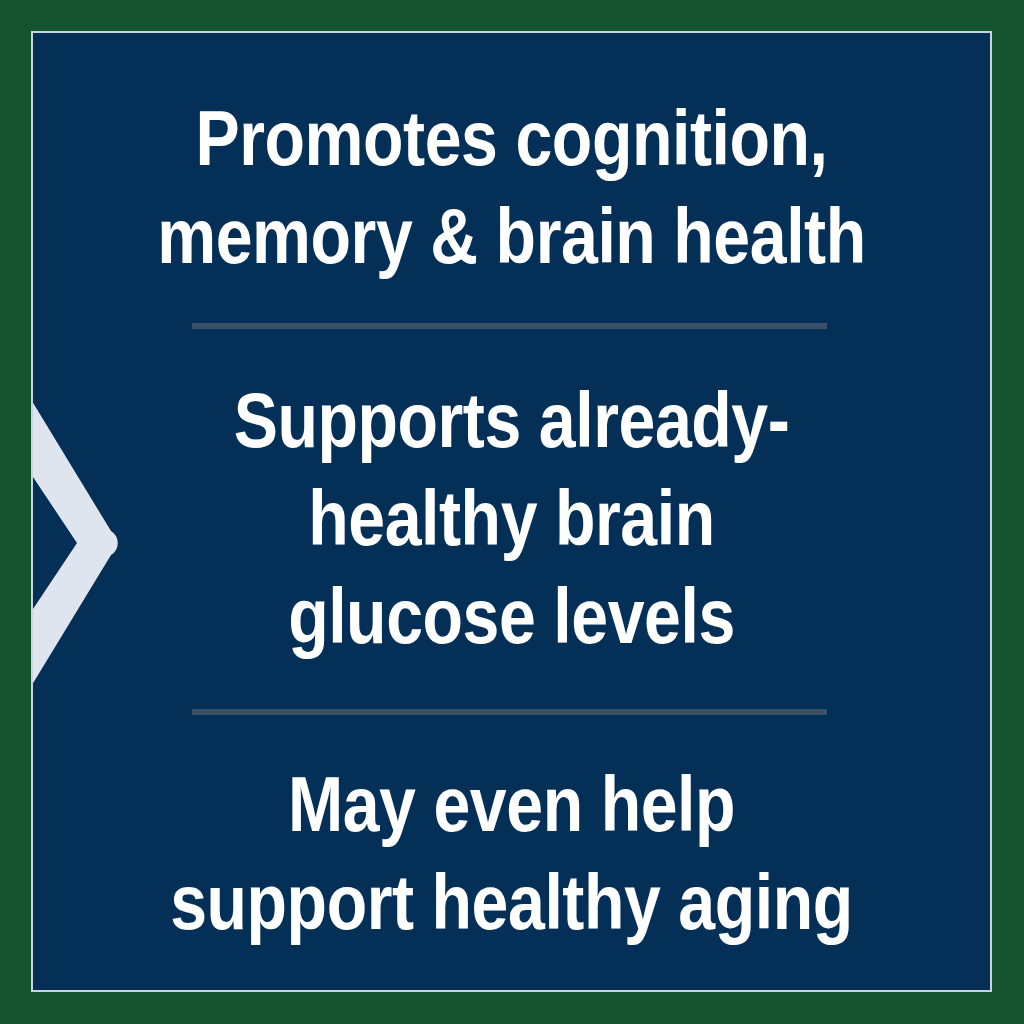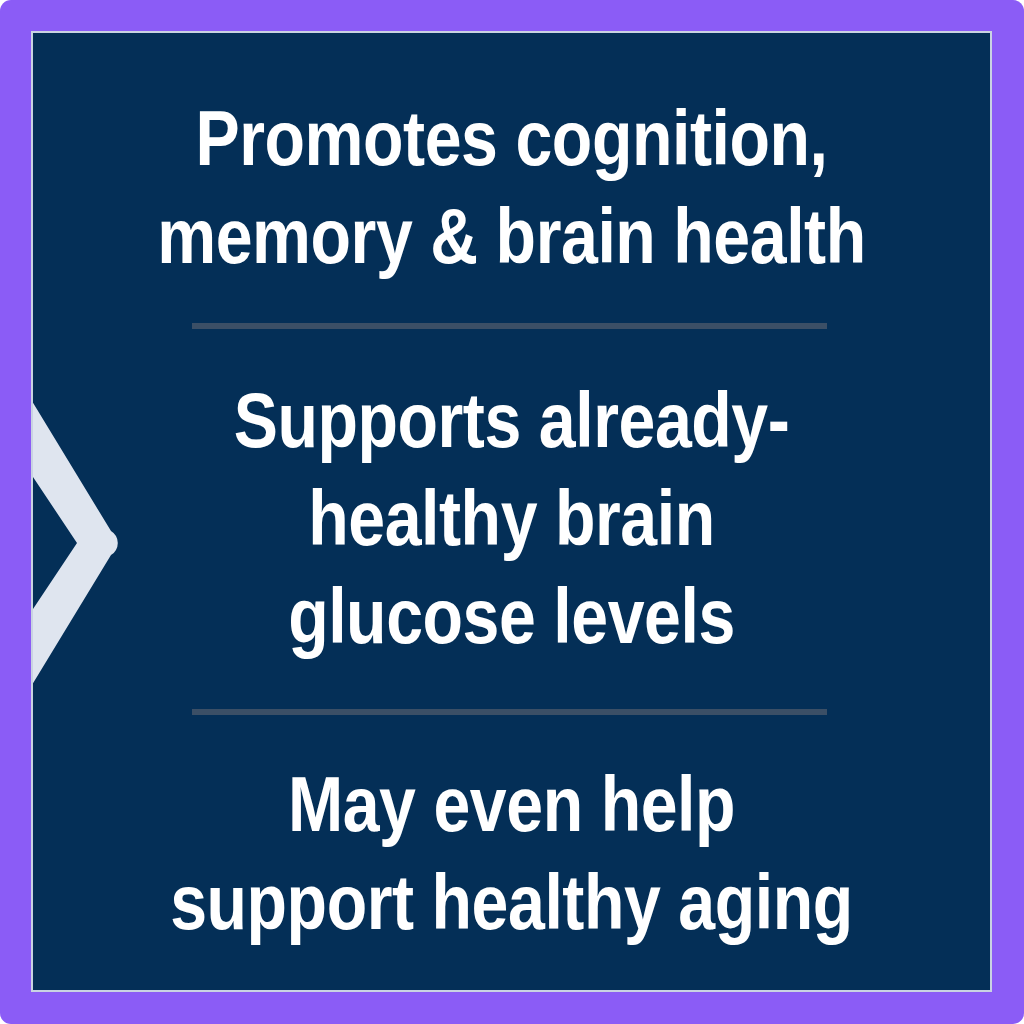--- a/index.html
+++ b/index.html
@@ -88,21 +88,21 @@
     height: 6px;
     background: #3b4f66;
     flex: none;
   }
   #divider-0 { margin-top: 38px; margin-bottom: 42px; margin-left: -4px; }
   #divider-1 { margin-top: 44px; margin-bottom: 40px; margin-left: -4px; }
 </style>
 </head>
 <body>
 
-<div id="stage" style="background: #8b5cf6; border-radius: 11px;">
+<div id="stage" style="background: #14532d;">
 
   <div id="panel" style="background: rgb(4, 47, 87); box-shadow: rgb(201, 211, 226) 0px 0px 0px 2px;">
 
     <div id="chevron-wrap">
       <svg viewBox="0 0 120 300" xmlns="http://www.w3.org/2000/svg" aria-hidden="true">
         <path d="M -40 0 L -40 24 L 44 150 L -40 276 L -40 300 L -6 300 L 78 162 A 14 14 0 0 0 78 138 L -6 0 Z" fill="#dfe5ef"></path>
       </svg>
     </div>
 
   </div>

